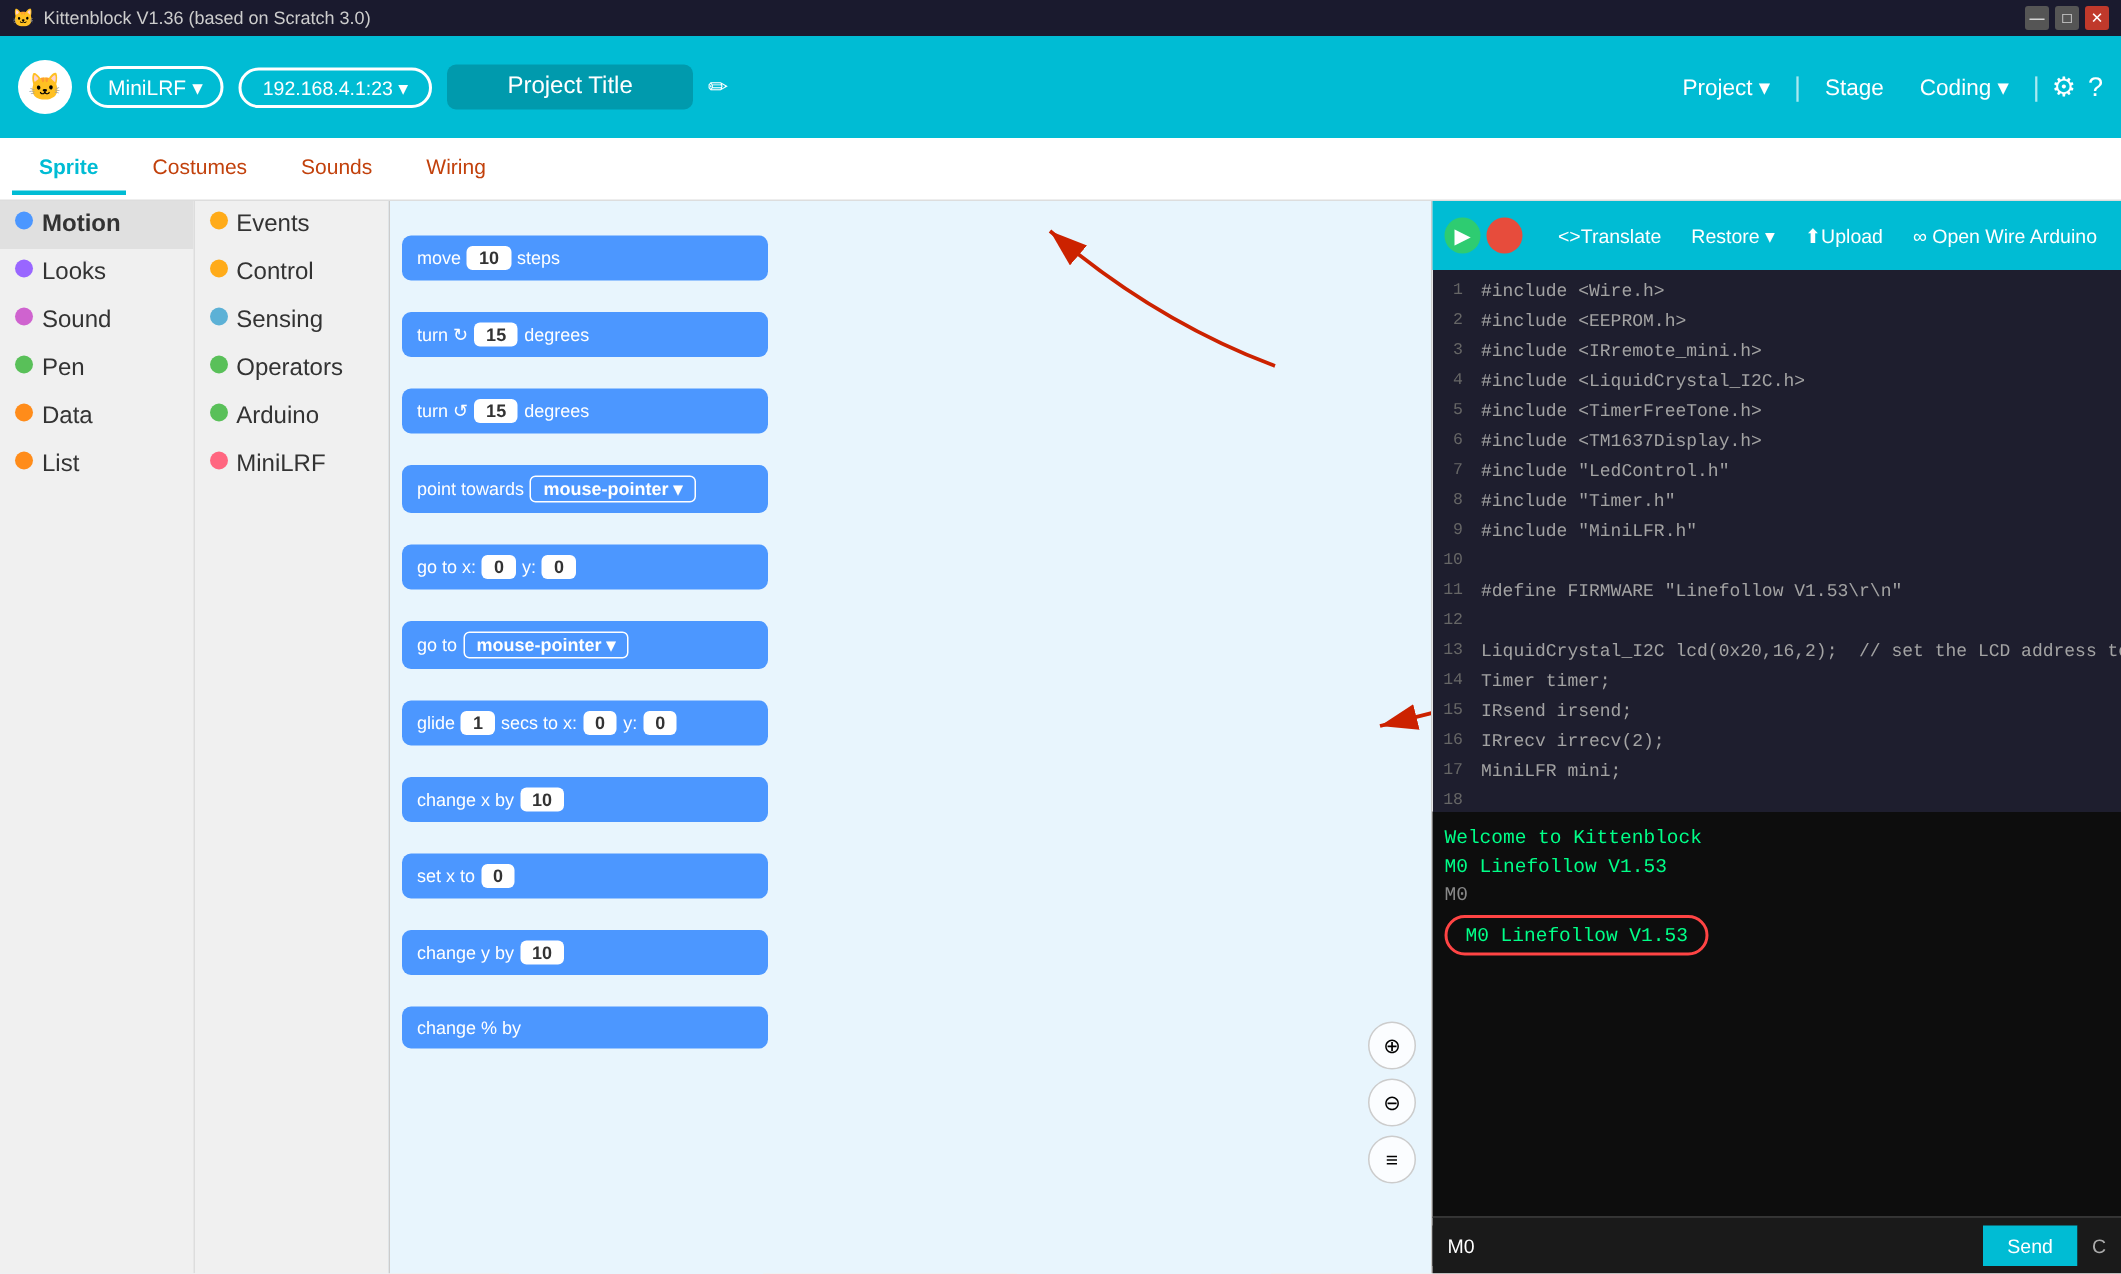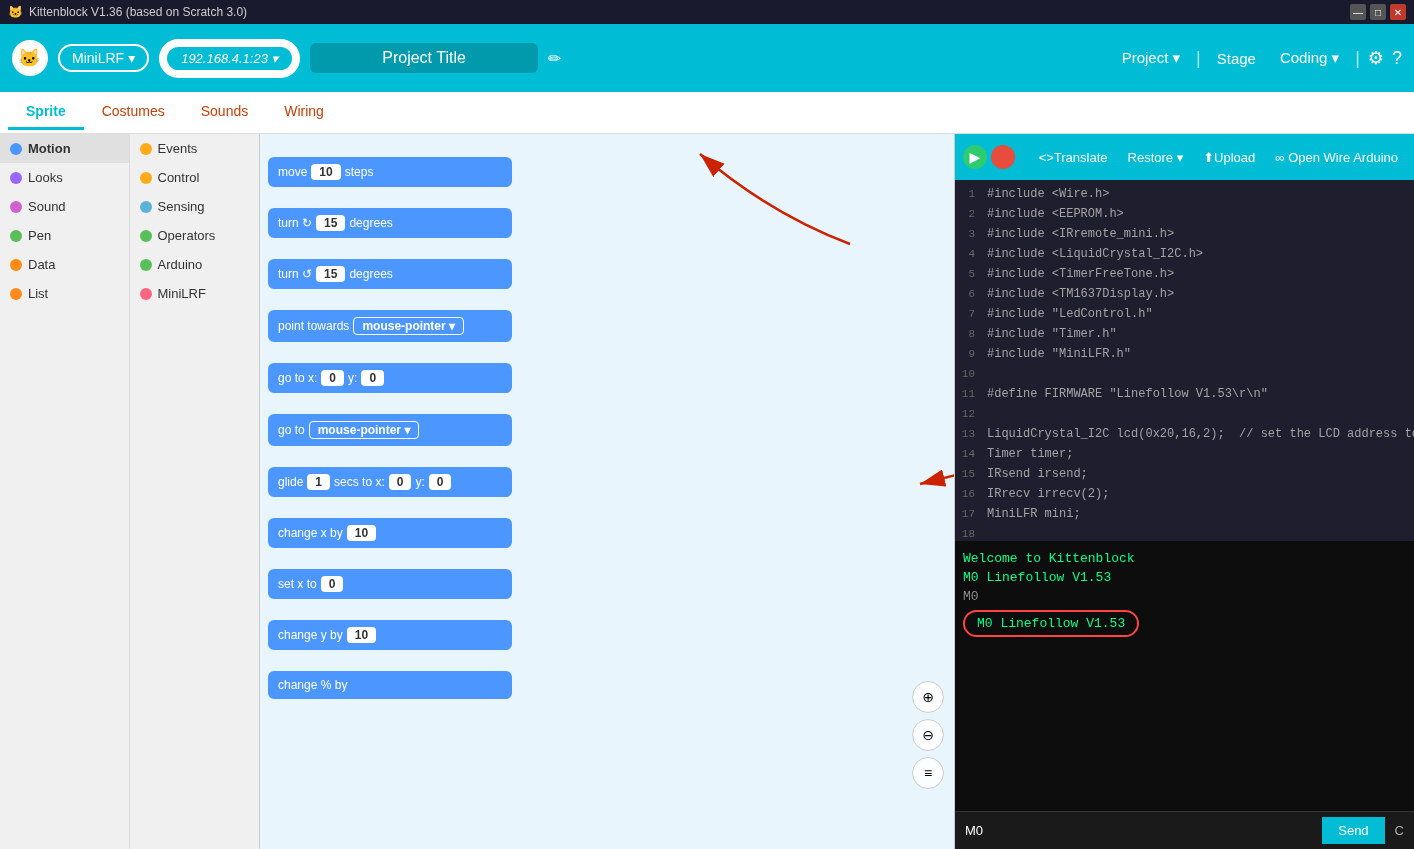--- a/index.html
+++ b/index.html
@@ -50,37 +50,36 @@
       border: 2px solid #fff;
       color: #fff;
       border-radius: 20px;
       padding: 4px 12px;
       font-size: 14px;
       cursor: pointer;
       display: flex; align-items: center; gap: 4px;
     }
     #header .ip-btn {
       background: transparent;
-      border: 8px solid #ffffff;
+      border: 2px solid #ffffff;
       color: #fff;
       border-radius: 20px;
       padding: 4px 14px;
       font-size: 13px;
       cursor: pointer;
-      font-style: italic;
     }
     #header .project-title-input {
       background: #009aad;
       border: none;
       border-radius: 6px;
       color: #fff;
       font-size: 16px;
       padding: 6px 16px;
       text-align: center;
-      width: 228px;
+      width: 164px;
       outline: none;
     }
     #header .edit-icon {
       color: #fff;
       font-size: 16px;
       cursor: pointer;
     }
     #header .spacer { flex: 1; }
     #header .header-nav {
       display: flex; align-items: center; gap: 8px; color: #fff;
@@ -131,25 +130,25 @@
     #left-panel {
       width: 260px;
       background: #e8f5fd;
       display: flex;
       flex-direction: column;
       border-right: 1px solid #ccc;
       overflow: hidden;
     }
     .category-item {
       display: flex;
-      align-items: center;
+      align-items: flex-start;
       gap: 6px;
       padding: 7px 10px;
       cursor: pointer;
-      font-size: 13px;
+      font-size: 16px;
       color: #333;
     }
     .category-item.active { background: #e0e0e0; font-weight: bold; }
     .cat-dot {
       width: 12px; height: 12px; border-radius: 50%; flex-shrink: 0;
     }
 
     #left-inner {
       display: flex;
       height: 100%;

